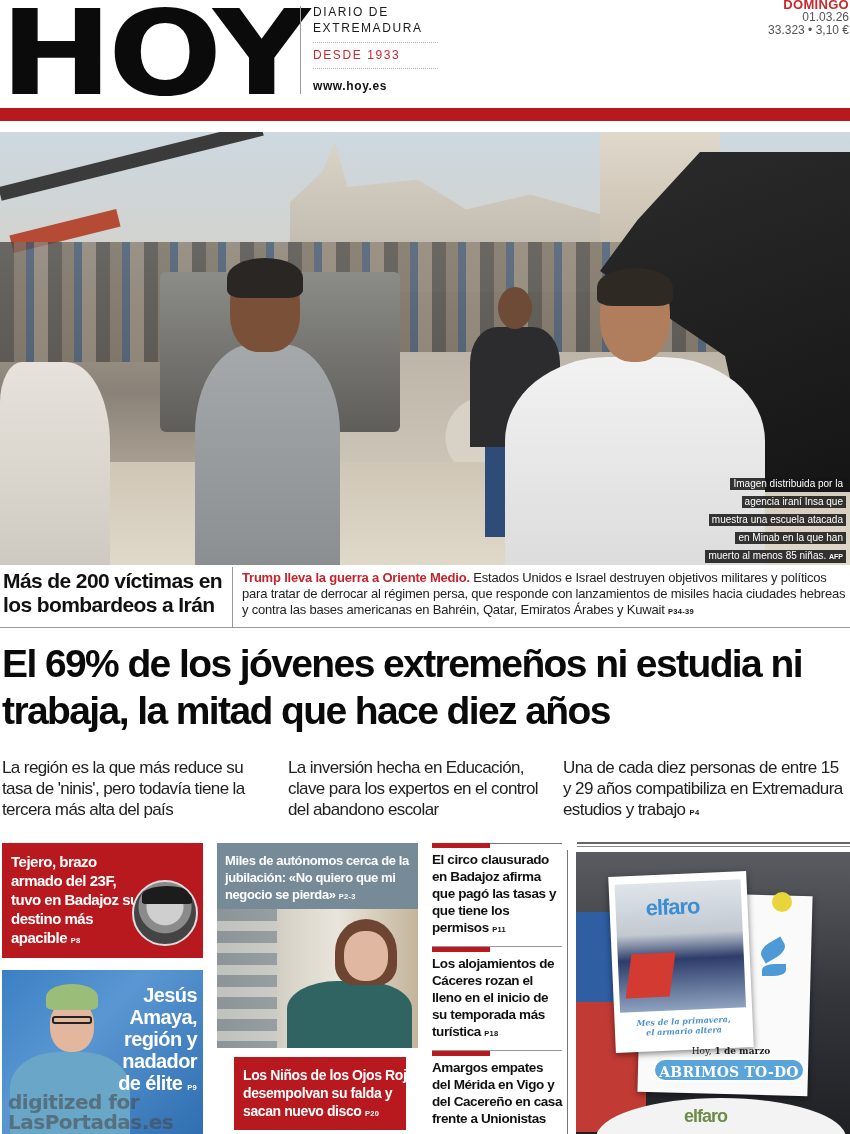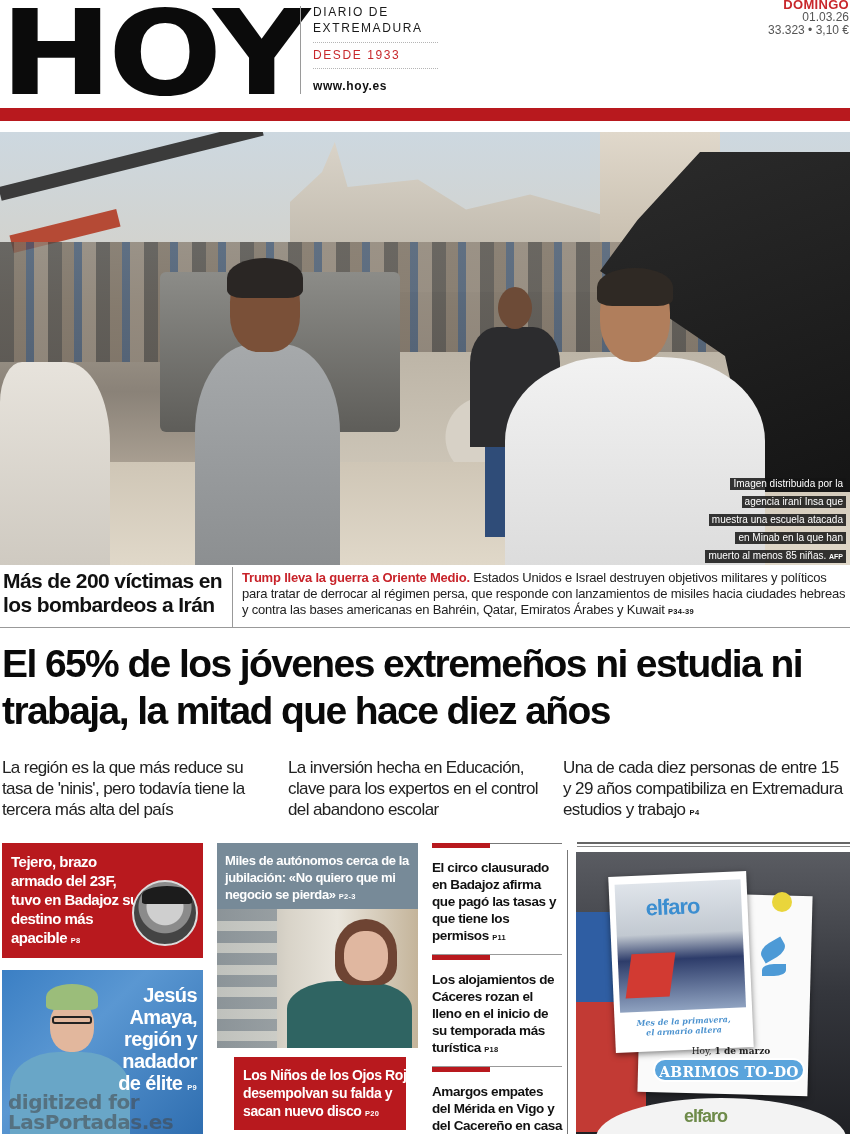--- a/index.html
+++ b/index.html
@@ -93,21 +93,21 @@
   .teaser-grey .photo .woman-face { position: absolute; left: 127px; top: 22px; width: 44px; height: 50px; border-radius: 45%; background: #e0b7a0; }
   .teaser-grey .photo .woman-body { position: absolute; left: 70px; top: 72px; width: 125px; height: 70px; background: #2f6462; border-radius: 40% 40% 0 0; }
   .teaser-grey .photo .shelf { position: absolute; left: 0; top: 0; width: 60px; height: 139px; background: repeating-linear-gradient(180deg,#7f8b94 0 12px,#c9ccc8 12px 22px); opacity: 0.7; }
 
   .teaser-red2 { position: absolute; left: 234px; top: 1057px; width: 172px; height: 73px; background: #b8191e; }
   .teaser-red2 .txt { position: absolute; left: 9px; top: 9px; width: 188px; color: #fff; font-weight: bold; font-size: 14px; line-height: 18px; letter-spacing: -0.4px; }
   .teaser-red2 .page-ref { color: #fff; }
 
   .brief-col { position: absolute; left: 432px; top: 843px; width: 132px; }
   .brief-top-rule { position: absolute; left: 0; top: 0; width: 130px; height: 1px; background: #777; }
-  .brief { position: relative; padding-top: 16px; margin-bottom: 8px; }
+  .brief { position: relative; padding-top: 8px; margin-bottom: 8px; }
   .brief .red-tick { position: absolute; left: 0; top: 0; width: 58px; height: 5px; background: #b8191e; }
   .brief .txt { font-weight: bold; font-size: 13.5px; line-height: 17px; letter-spacing: -0.4px; color: #111; }
   .brief-sep { width: 130px; height: 1px; background: #999; margin: 0 0 0 0; }
   .brief-vdiv { position: absolute; left: 567px; top: 850px; width: 1px; height: 284px; background: #777; }
 
   .ad { position: absolute; left: 576px; top: 852px; width: 274px; height: 282px; overflow: hidden; background: linear-gradient(180deg,#5a5c62 0%, #34363c 50%, #1f2024 100%); }
   .ad .bg-blue { position: absolute; left: 0; top: 60px; width: 120px; height: 90px; background: #2f5ea3; }
   .ad .bg-red { position: absolute; left: 0; top: 150px; width: 70px; height: 130px; background: #c23a34; }
   .ad .polaroid { position: absolute; left: 36px; top: 22px; width: 138px; height: 176px; background: #fff; transform: rotate(-2.5deg); box-shadow: 0 2px 6px rgba(0,0,0,0.5); }
   .ad .polaroid .pic { position: absolute; left: 6px; top: 8px; width: 126px; height: 128px; background: linear-gradient(180deg,#dfe4ea 0%, #c2c9d1 40%, #2d3c6a 60%, #8fa2c0 100%); }
@@ -186,21 +186,21 @@
 
 <section class="story-strip">
   <h2 class="left-head">Más de 200 víctimas en los bombardeos a Irán</h2>
   <div class="vdiv"></div>
   <p class="right-text">
     <span class="kicker">Trump lleva la guerra a Oriente Medio.</span><span> Estados Unidos e Israel destruyen objetivos militares y políticos para tratar de derrocar al régimen persa, que responde con lanzamientos de misiles hacia ciudades hebreas y contra las bases americanas en Bahréin, Qatar, Emiratos Árabes y Kuwait</span>
     <span class="page-ref">P34-39</span>
   </p>
 </section>
 
-<h1 class="lead-headline">El 65% de los jóvenes extremeños ni estudia ni trabaja, la mitad que hace diez años</h1>
+<h1 class="lead-headline">El 69% de los jóvenes extremeños ni estudia ni trabaja, la mitad que hace diez años</h1>
 <section class="sub-cols">
   <p class="sub-col c1"><span>La región es la que más reduce su tasa de 'ninis', pero todavía tiene la tercera más alta del país</span></p>
   <p class="sub-col c2"><span>La inversión hecha en Educación, clave para los expertos en el control del abandono escolar</span></p>
   <p class="sub-col c3"><span>Una de cada diez personas de entre 15 y 29 años compatibiliza en Extremadura estudios y trabajo</span> <span class="page-ref">P4</span></p>
 </section>
 
 <article class="teaser-red">
   <p class="txt"><span>Tejero, brazo armado del 23F, tuvo en Badajoz su destino más apacible</span> <span class="page-ref">P8</span></p>
   <div class="portrait">
       <div class="cap"></div>

